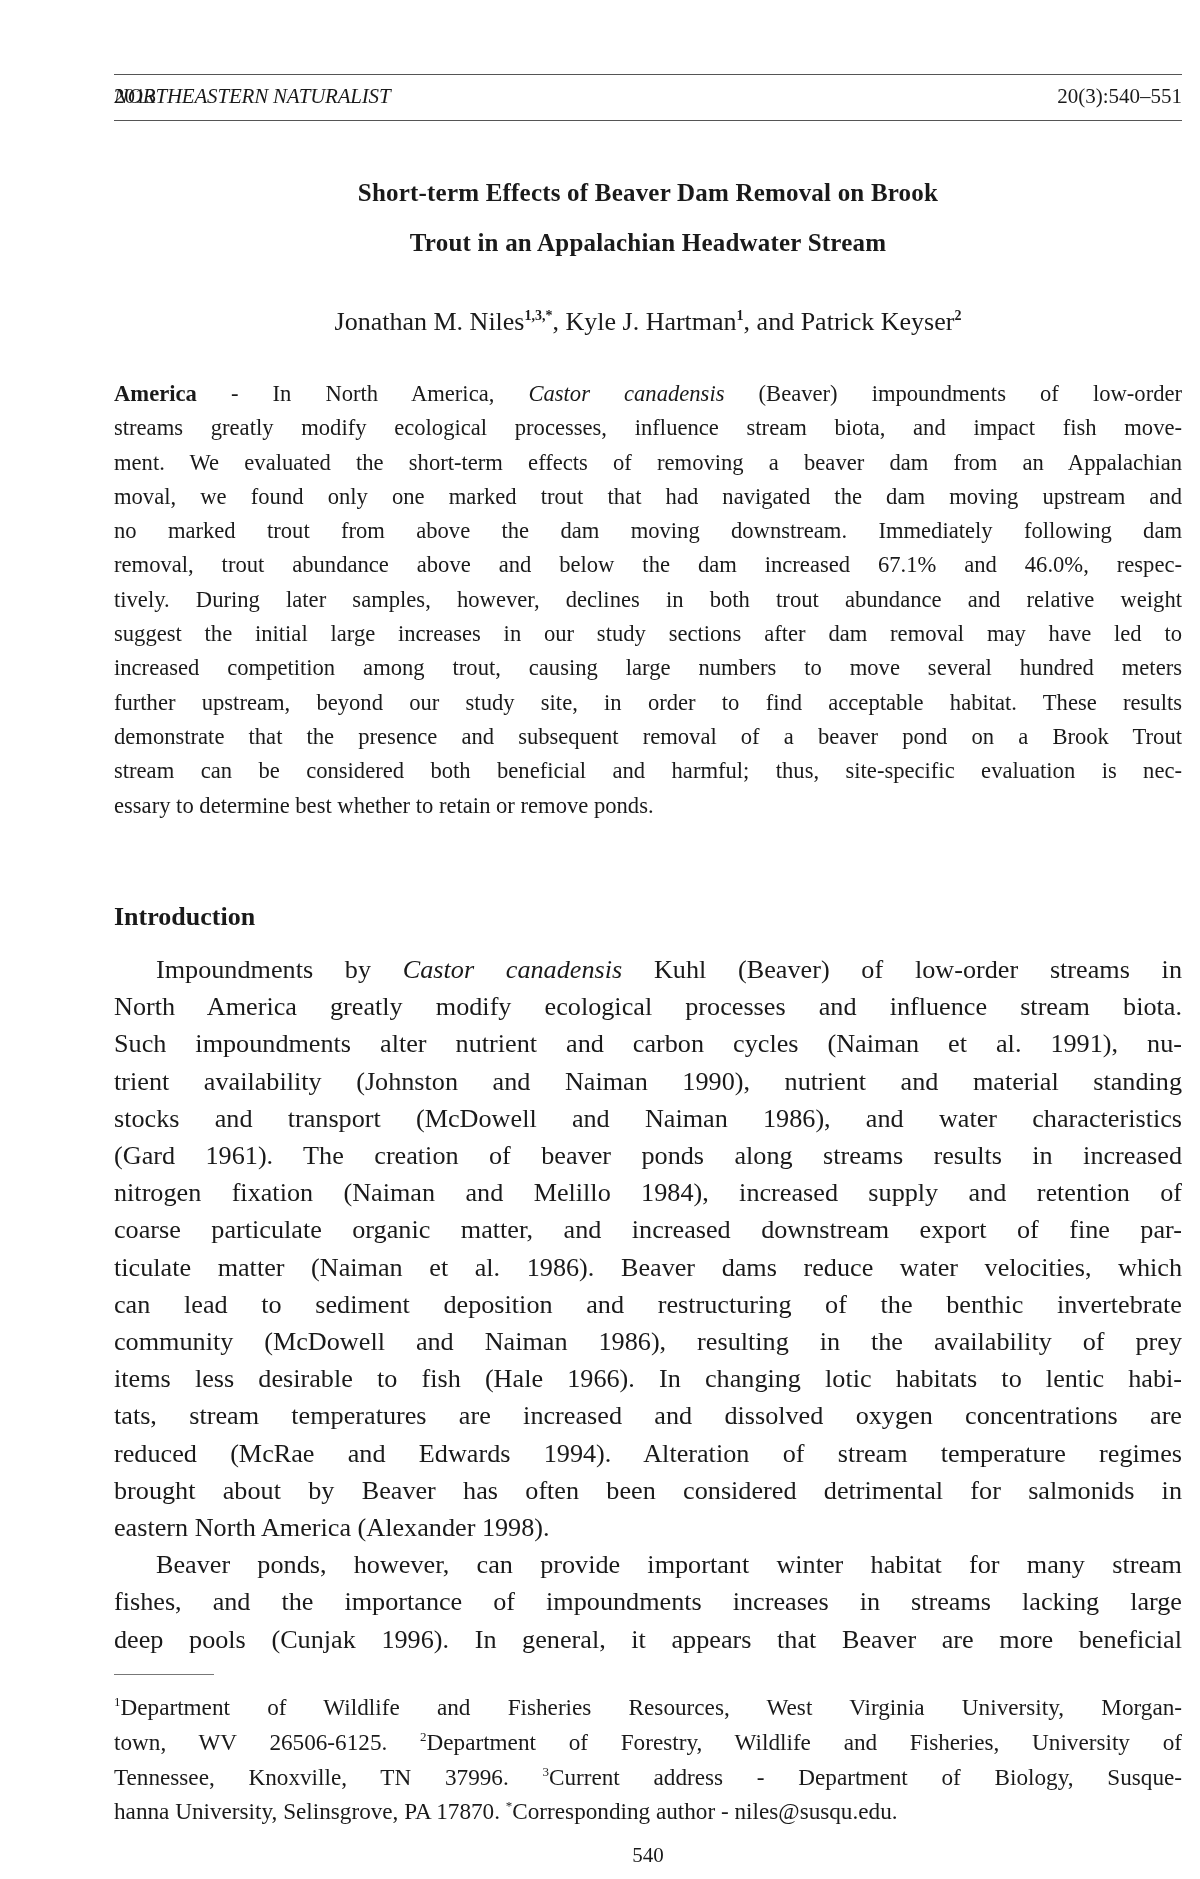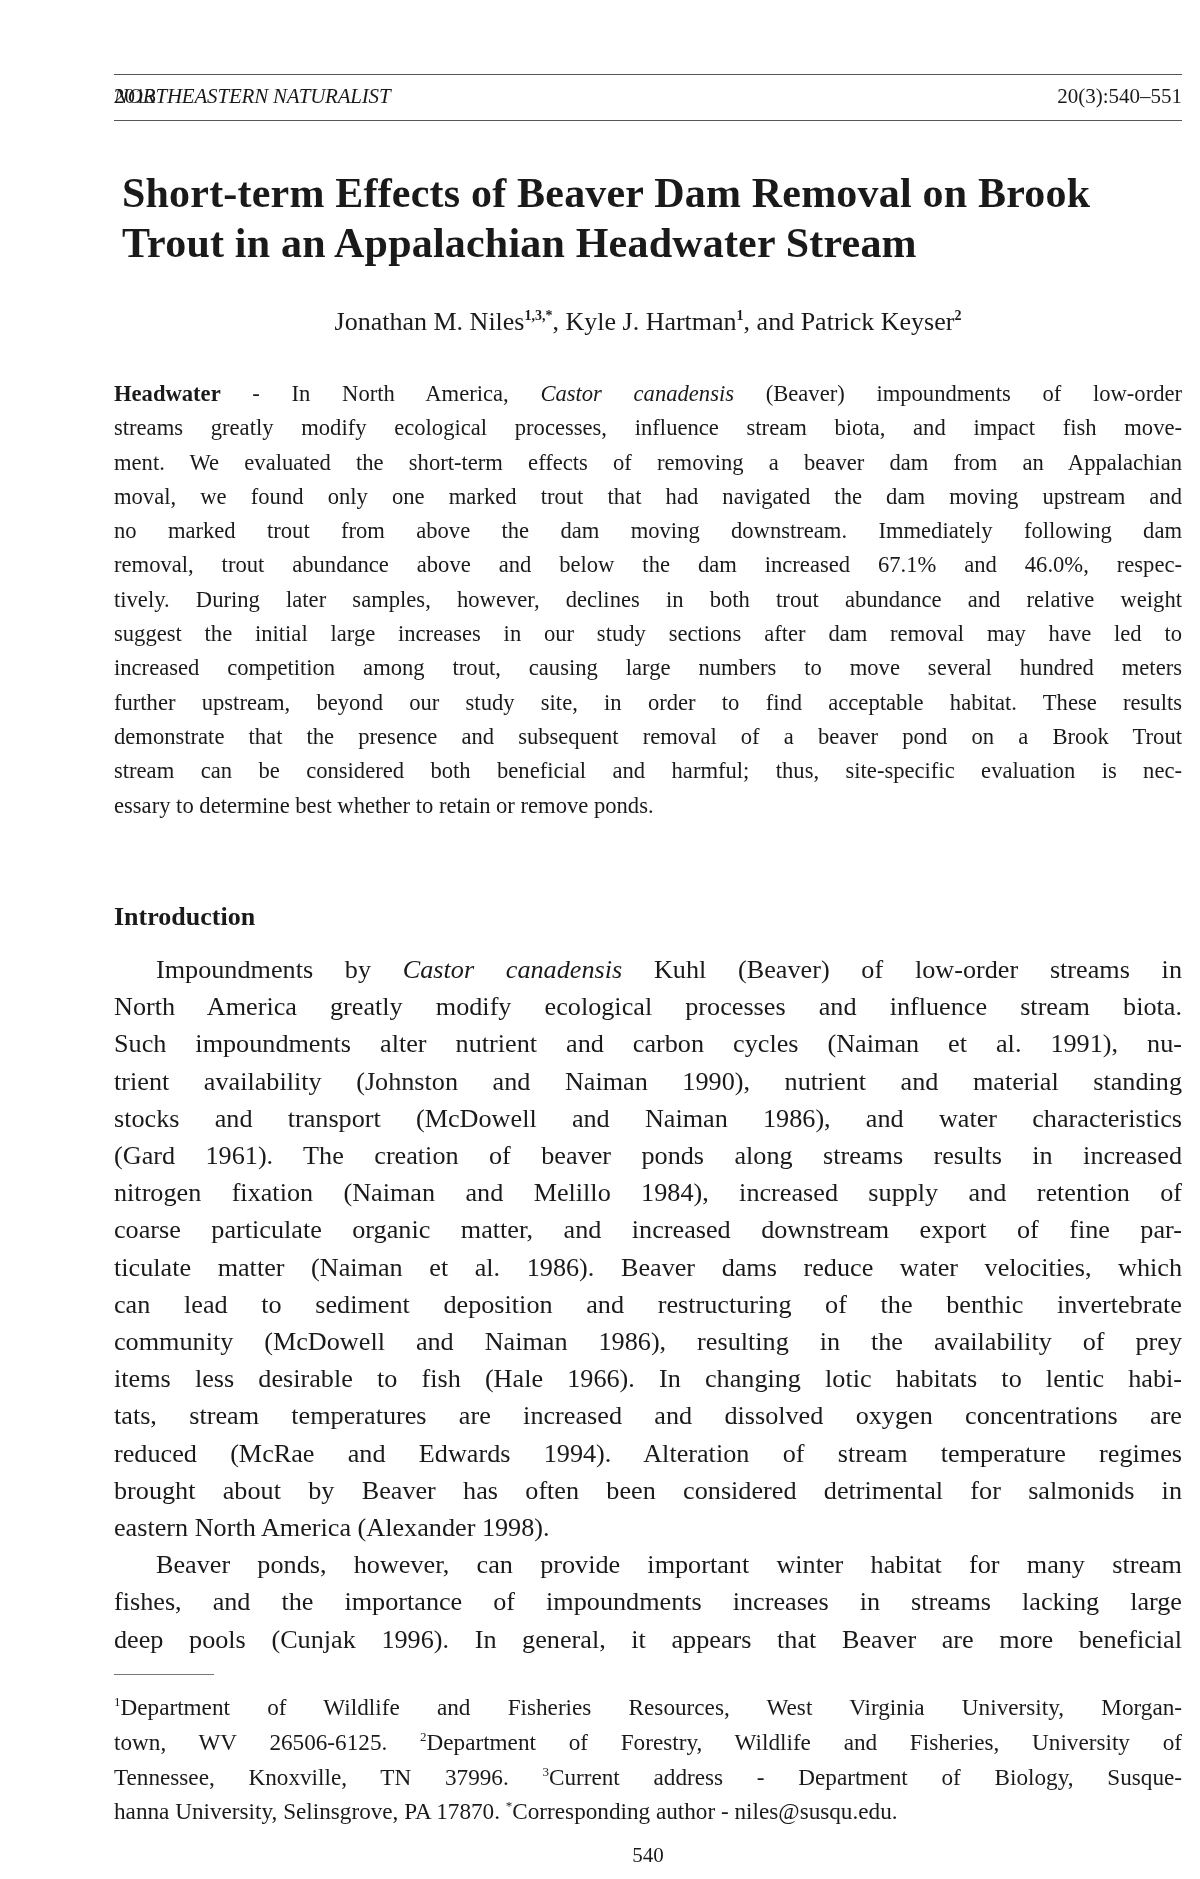--- a/index.html
+++ b/index.html
@@ -6,22 +6,22 @@
   body {
     width: 1200px; height: 1879px; position: relative; overflow: hidden;
     font-family: "Liberation Serif", "DejaVu Serif", serif; color: #1a1a1a;
   }
   .page { position: absolute; left: 66px; width: 1068px; top: 0; height: 1879px; margin-left: 48px; }
   .rule { position: absolute; left: 0; width: 1068px; height: 0; border-top: 1.5px solid #555; }
   .running-head { position: absolute; top: 81px; left: 0; width: 1068px; height: 30px; font-size: 21px; line-height: 30px; }
   .rh-year { position: absolute; left: 0; }
   .rh-journal { position: absolute; left: 0; width: 100%; text-align: left; font-style: italic; letter-spacing: -0.2px; }
   .rh-vol { position: absolute; right: 0; }
-  .title { position: absolute; top: 168px; left: 8px; width: 1068px; text-align: left; font-weight: bold;
-           font-size: 42px; line-height: 50px; letter-spacing: 0.2px; }
+  .title { position: absolute; top: 168px; left: 0; width: 1068px; text-align: center; font-weight: bold;
+           font-size: 25px; line-height: 50px; letter-spacing: 0.2px; }
   .authors { position: absolute; top: 304px; left: 0; width: 1068px; text-align: center; font-size: 26px; line-height: 36px; }
   .authors sup { font-size: 14px; vertical-align: 10px; line-height: 0; font-weight: bold; }
   .abstract { position: absolute; top: 377px; left: 0; width: 1068px; font-size: 22.6px; line-height: 34.3px;
               text-align: justify; }
   .abstract b { font-weight: bold; }
   .section-head { position: absolute; top: 899px; left: 0; width: 1068px; text-align: left; font-weight: bold;
                   font-size: 26px; line-height: 36px; }
   .body-text { position: absolute; top: 951px; left: 0; width: 1068px; font-size: 26.2px; line-height: 37.2px;
                text-align: justify; }
   .fn-rule { position: absolute; top: 1674px; left: 0; width: 100px; border-top: 1px solid #777; }
@@ -46,21 +46,21 @@
   <div class="rule" style="top:120px"></div>
 
   <div class="title">
     <div>Short-term Effects of Beaver Dam Removal on Brook</div>
     <div>Trout in an Appalachian Headwater Stream</div>
   </div>
 
   <div class="authors" id="authors"><span>Jonathan M. Niles</span><sup>1,3,*</sup>, <span>Kyle J. Hartman</span><sup>1</sup>, and <span>Patrick Keyser</span><sup>2</sup></div>
 
   <div class="abstract" id="abstract">
-      <span class="line"><b>Headwater</b> - In North America, <i>Castor canadensis</i> (Beaver) impoundments of low-order</span>
+      <span class="line"><b>America</b> - In North America, <i>Castor canadensis</i> (Beaver) impoundments of low-order</span>
       <span class="line">streams greatly modify ecological processes, influence stream biota, and impact fish move-</span>
       <span class="line">ment. We evaluated the short-term effects of removing a beaver dam from an Appalachian</span>
       <span class="line">moval, we found only one marked trout that had navigated the dam moving upstream and</span>
       <span class="line">no marked trout from above the dam moving downstream. Immediately following dam</span>
       <span class="line">removal, trout abundance above and below the dam increased 67.1% and 46.0%, respec-</span>
       <span class="line">tively. During later samples, however, declines in both trout abundance and relative weight</span>
       <span class="line">suggest the initial large increases in our study sections after dam removal may have led to</span>
       <span class="line">increased competition among trout, causing large numbers to move several hundred meters</span>
       <span class="line">further upstream, beyond our study site, in order to find acceptable habitat. These results</span>
       <span class="line">demonstrate that the presence and subsequent removal of a beaver pond on a Brook Trout</span>

